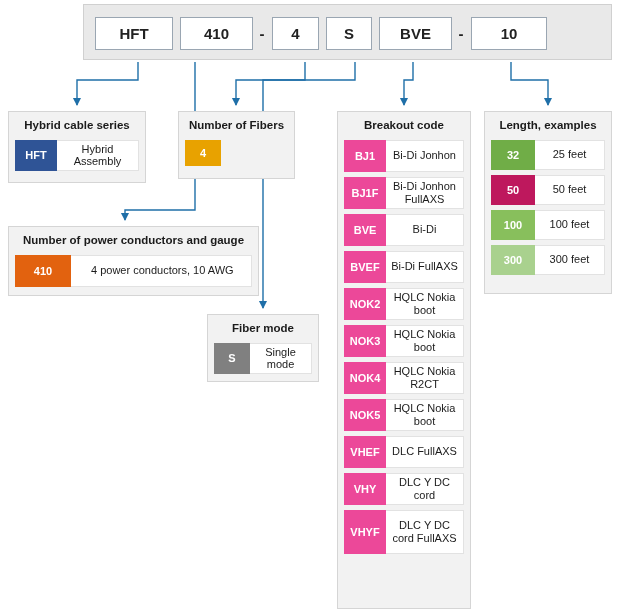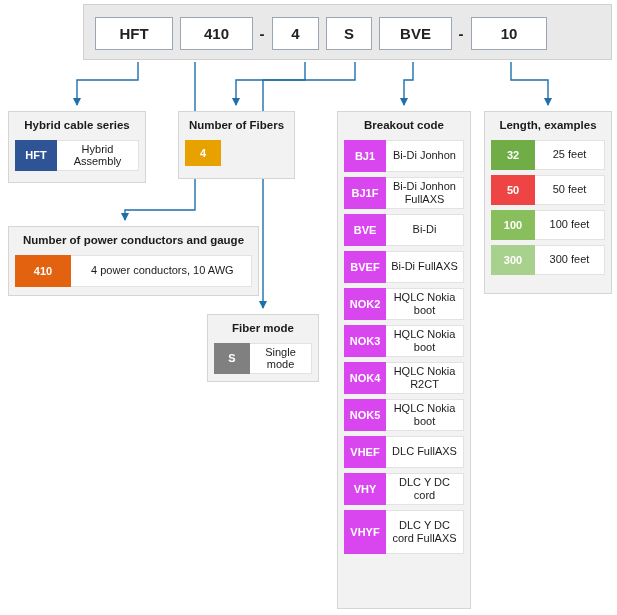--- a/index.html
+++ b/index.html
@@ -122,21 +122,21 @@
   
   #panel-series { left: 8px; top: 111px; width: 138px; height: 72px; }
   #panel-series .code { width: 42px; background: #2f5496; }
   #panel-fibers { left: 178px; top: 111px; width: 117px; height: 68px; }
   #panel-fibers .code { width: 36px; background: #e8a200; }
   #panel-power { left: 8px; top: 226px; width: 251px; height: 70px; }
   #panel-power .code { width: 56px; background: #e2620f; }
   #panel-mode { left: 207px; top: 314px; width: 112px; height: 68px; }
   #panel-mode .code { width: 36px; background: #808080; }
   #panel-breakout { left: 337px; top: 111px; width: 134px; height: 498px; }
-  #panel-breakout .code { width: 42px; background: #d946ef; }
+  #panel-breakout .code { width: 42px; background: #ec4899; }
   #panel-breakout .row { min-height: 32px; margin-bottom: 5px; }
   #panel-length { left: 484px; top: 111px; width: 128px; height: 183px; }
   #panel-length .code { width: 44px; }
 </style>
 </head>
 <body>
 
 <div class="canvas">
 
   <svg class="connectors" viewBox="0 0 617 615">
@@ -263,21 +263,21 @@
   </div>
 
   <div class="panel" id="panel-length">
     <div class="panel-title">Length, examples</div>
     <div class="rows">
       <div class="row">
         <div class="code" style="background:#70ad47;">32</div>
         <div class="desc">25 feet</div>
       </div>
       <div class="row">
-        <div class="code" style="background:#ef4444;">50</div>
+        <div class="code" style="background:#be185d;">50</div>
         <div class="desc">50 feet</div>
       </div>
       <div class="row">
         <div class="code" style="background:#88bf5c;">100</div>
         <div class="desc">100 feet</div>
       </div>
       <div class="row">
         <div class="code" style="background:#a9d18e;">300</div>
         <div class="desc">300 feet</div>
       </div>

